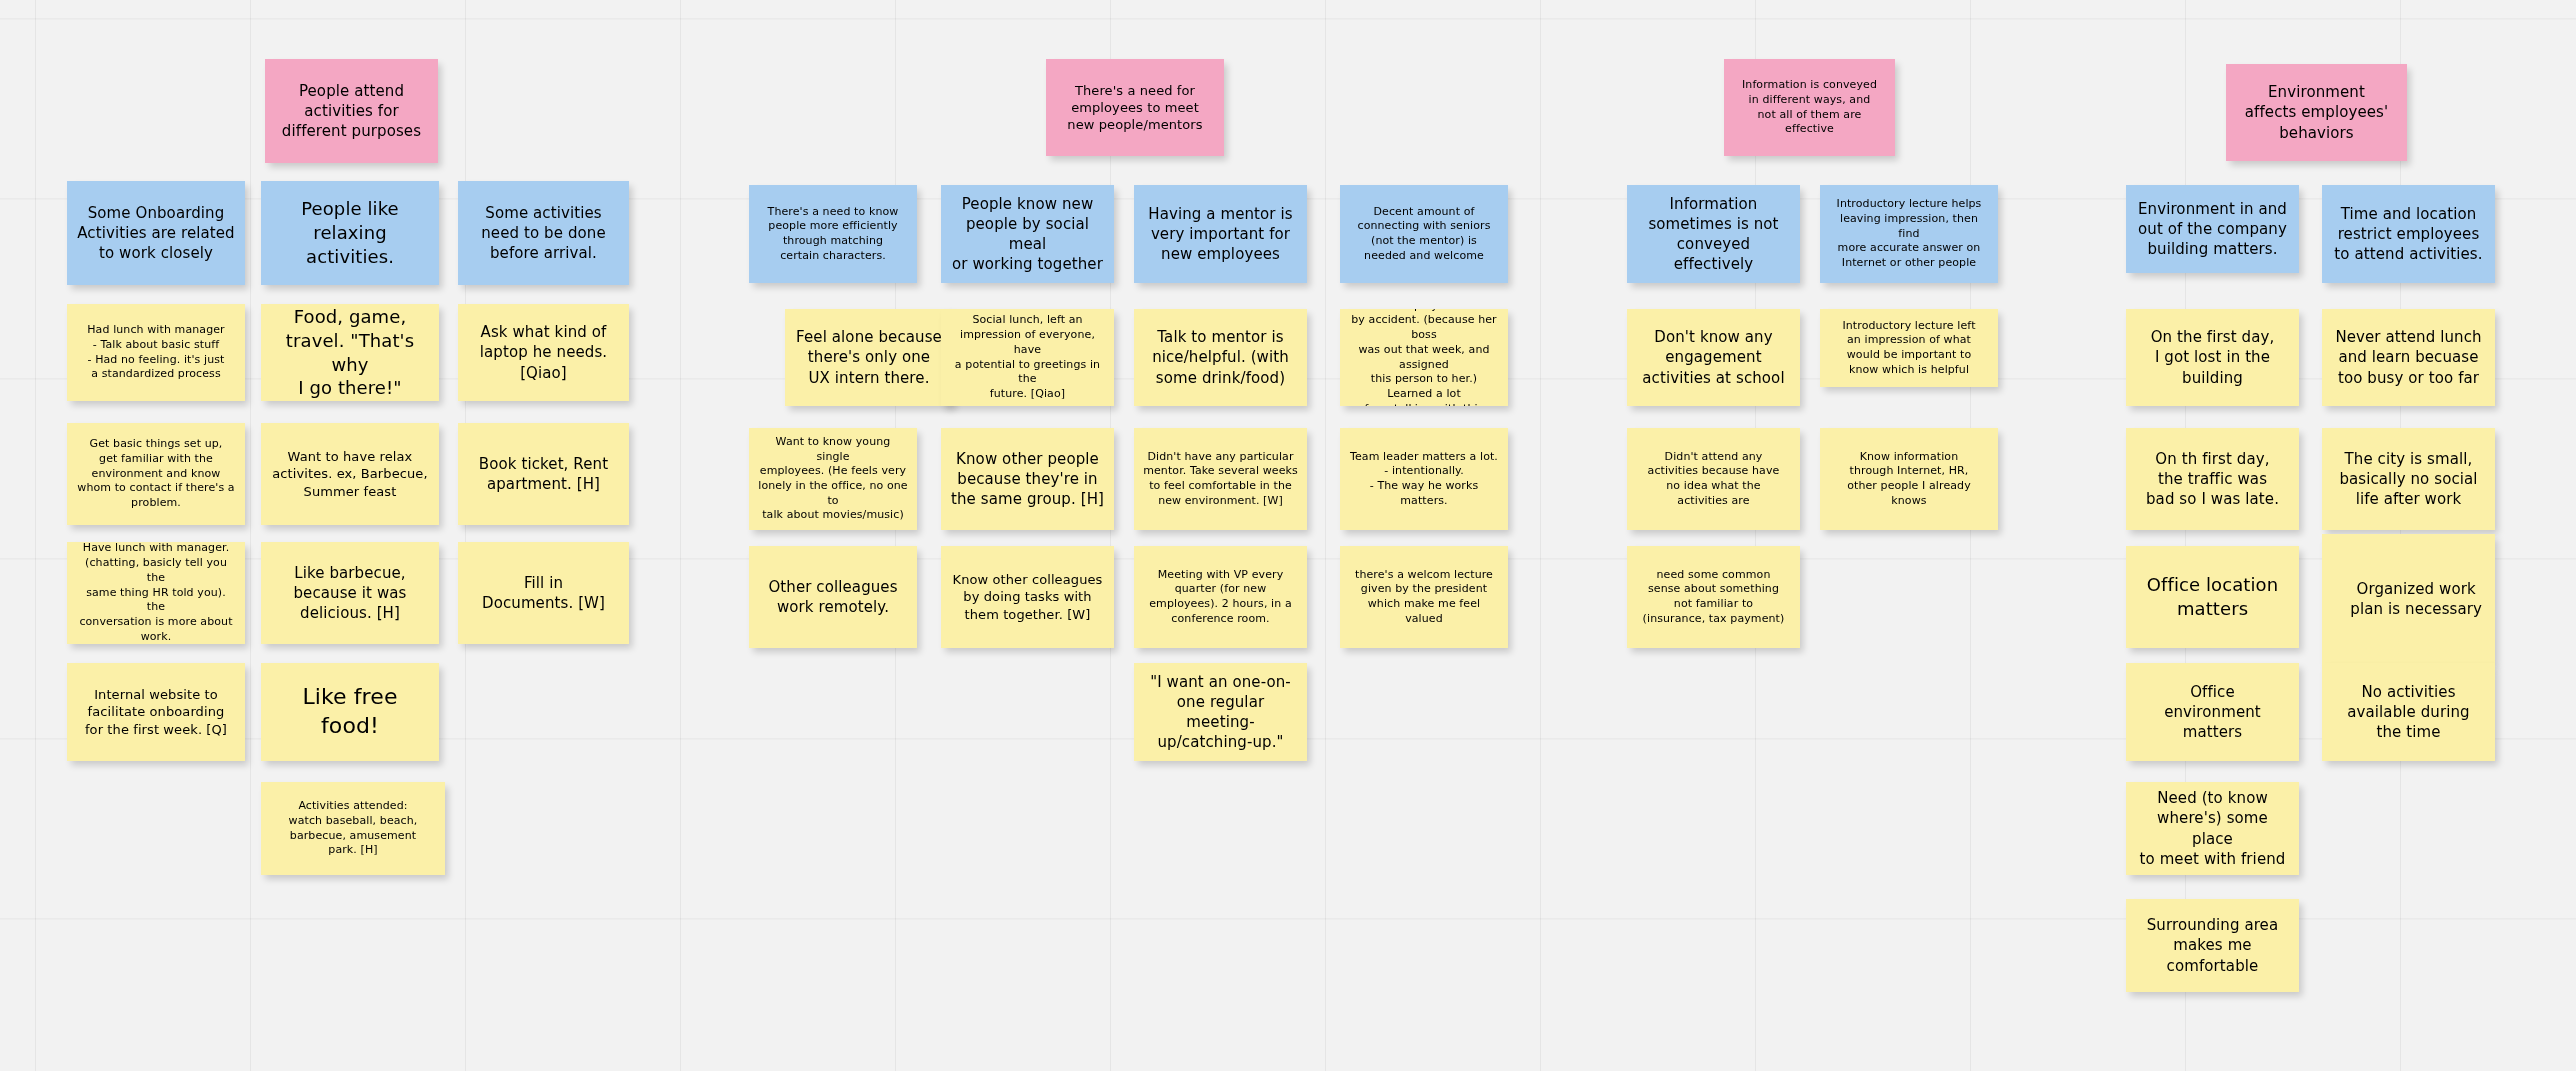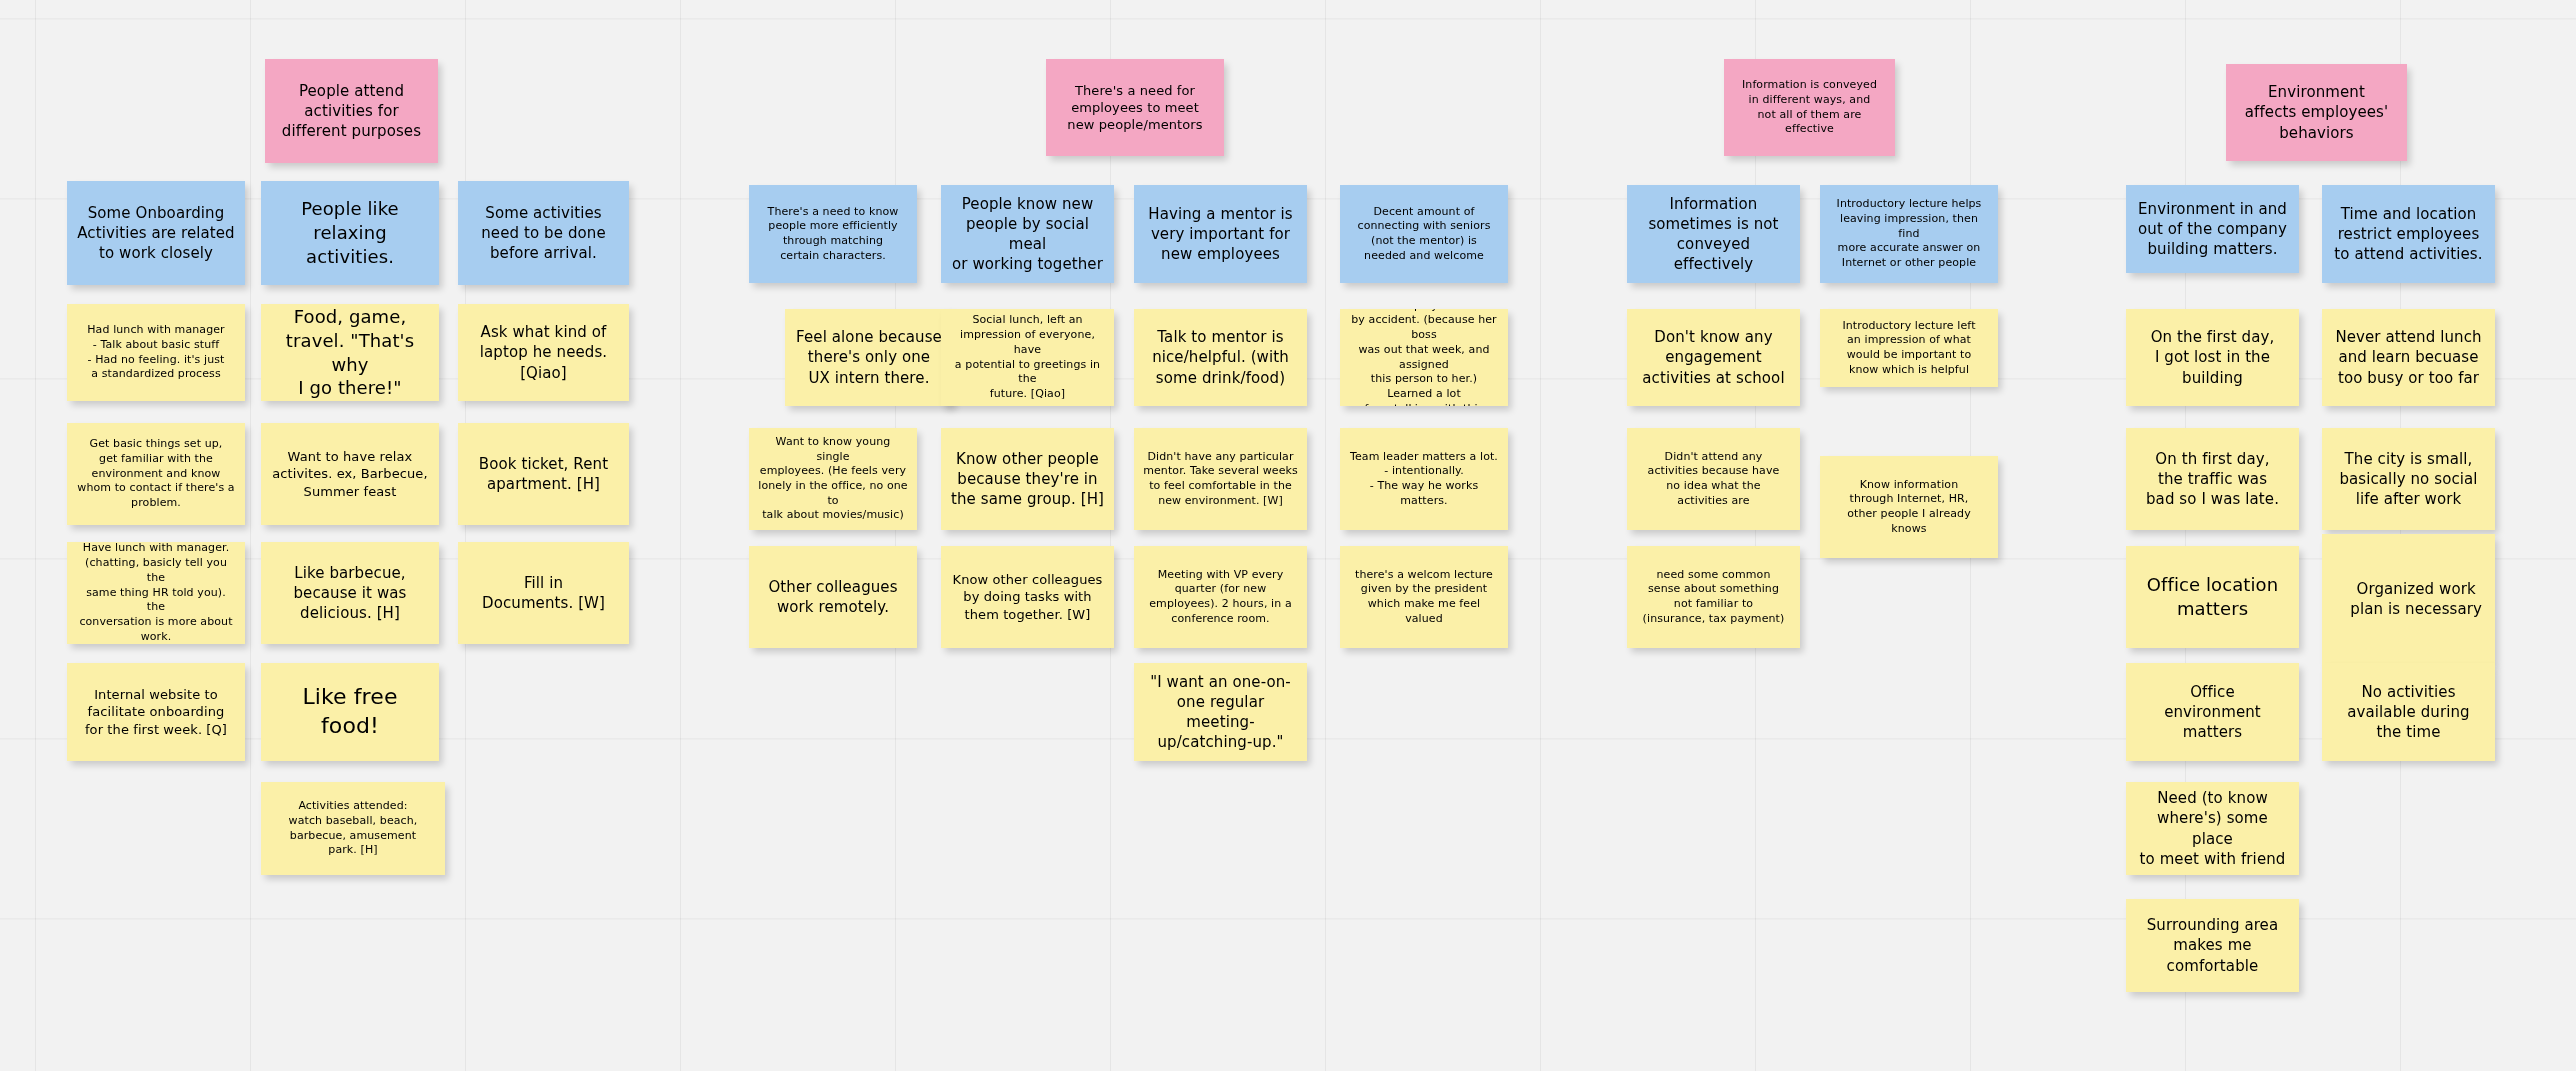--- a/index.html
+++ b/index.html
@@ -157,21 +157,21 @@
 to feel comfortable in the
 new environment. [W]</div>
     <div class="note yellow fs-xs" style="left: 1340px; top: 428px; width: 168px; height: 102px;">Team leader matters a lot.
 - intentionally.
 - The way he works
 matters.</div>
     <div class="note yellow fs-xs" style="left: 1627px; top: 428px; width: 173px; height: 102px;">Didn't attend any
 activities because have
 no idea what the
 activities are</div>
-    <div class="note yellow fs-xs" style="left: 1820px; top: 428px; width: 178px; height: 102px; margin-top: 28px;">Know information
+    <div class="note yellow fs-xs" style="left: 1820px; top: 428px; width: 178px; height: 102px;">Know information
 through Internet, HR,
 other people I already
 knows</div>
     <div class="note yellow fs-md" style="left: 2126px; top: 428px; width: 173px; height: 102px;">On th first day,
 the traffic was
 bad so I was late.</div>
     <div class="note yellow fs-md" style="left: 2322px; top: 428px; width: 173px; height: 102px;">The city is small,
 basically no social
 life after work</div>
     <div class="note yellow fs-xs" style="left: 67px; top: 542px; width: 178px; height: 102px;">Have lunch with manager.

